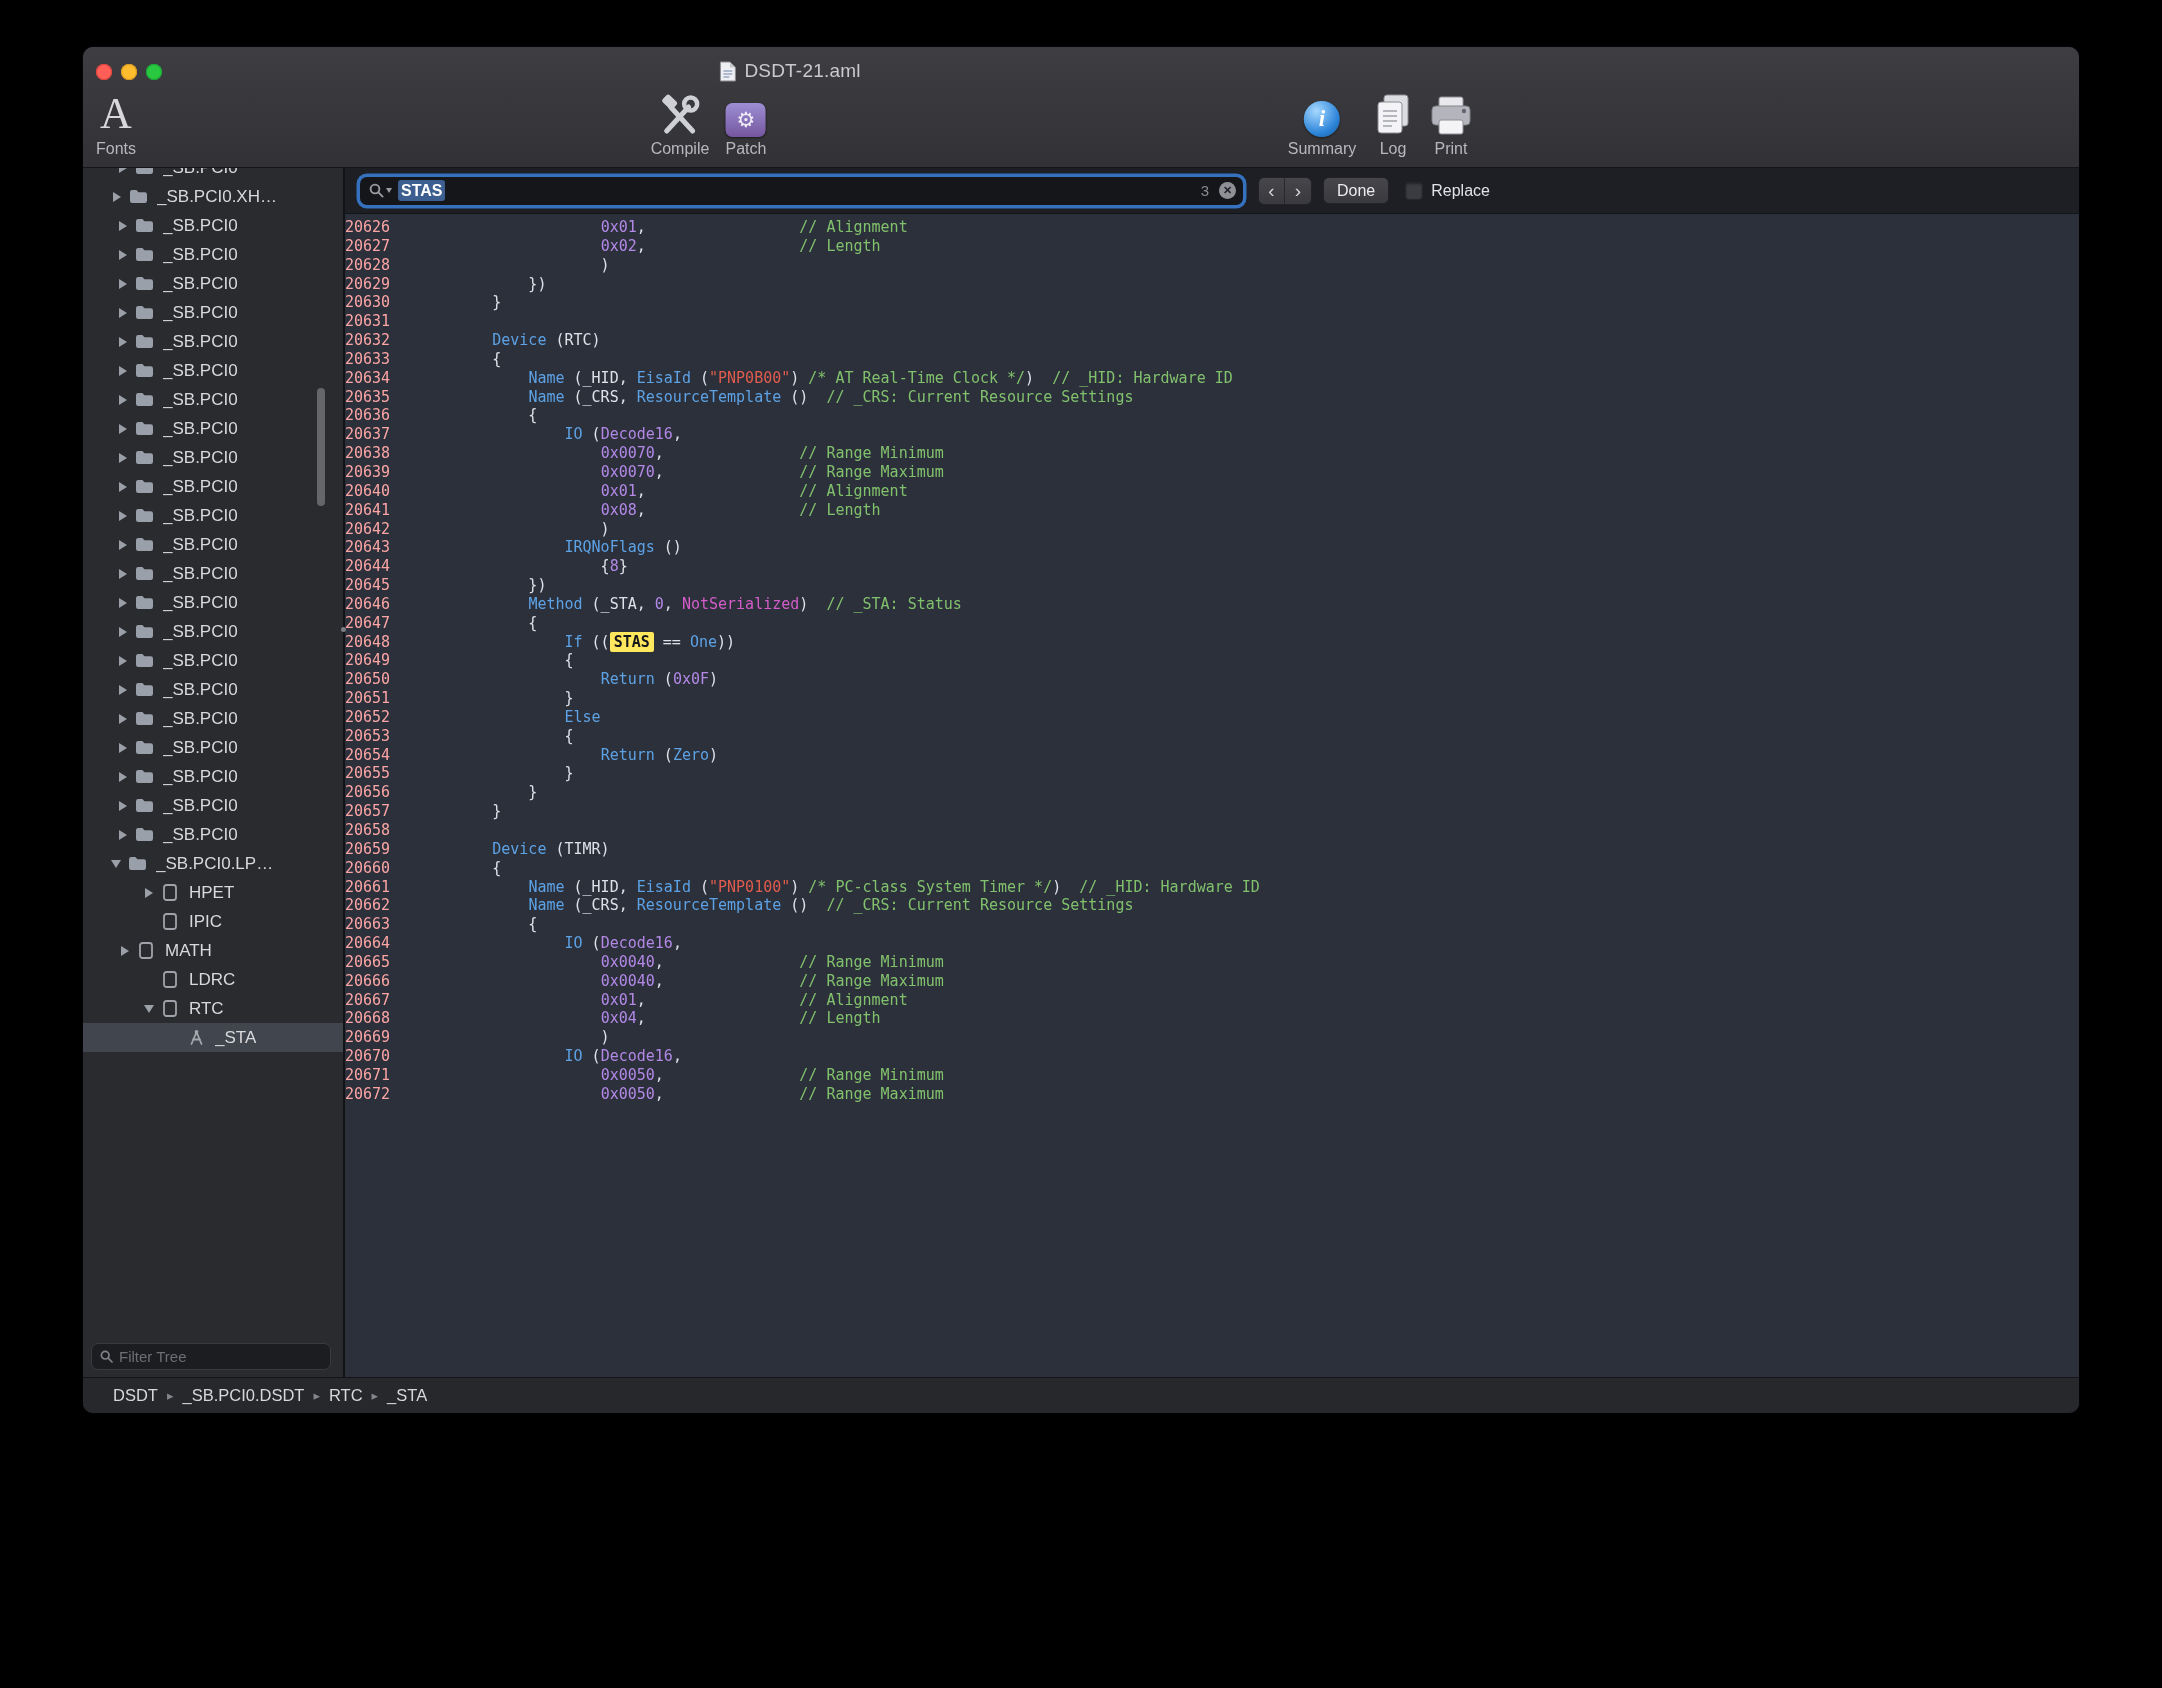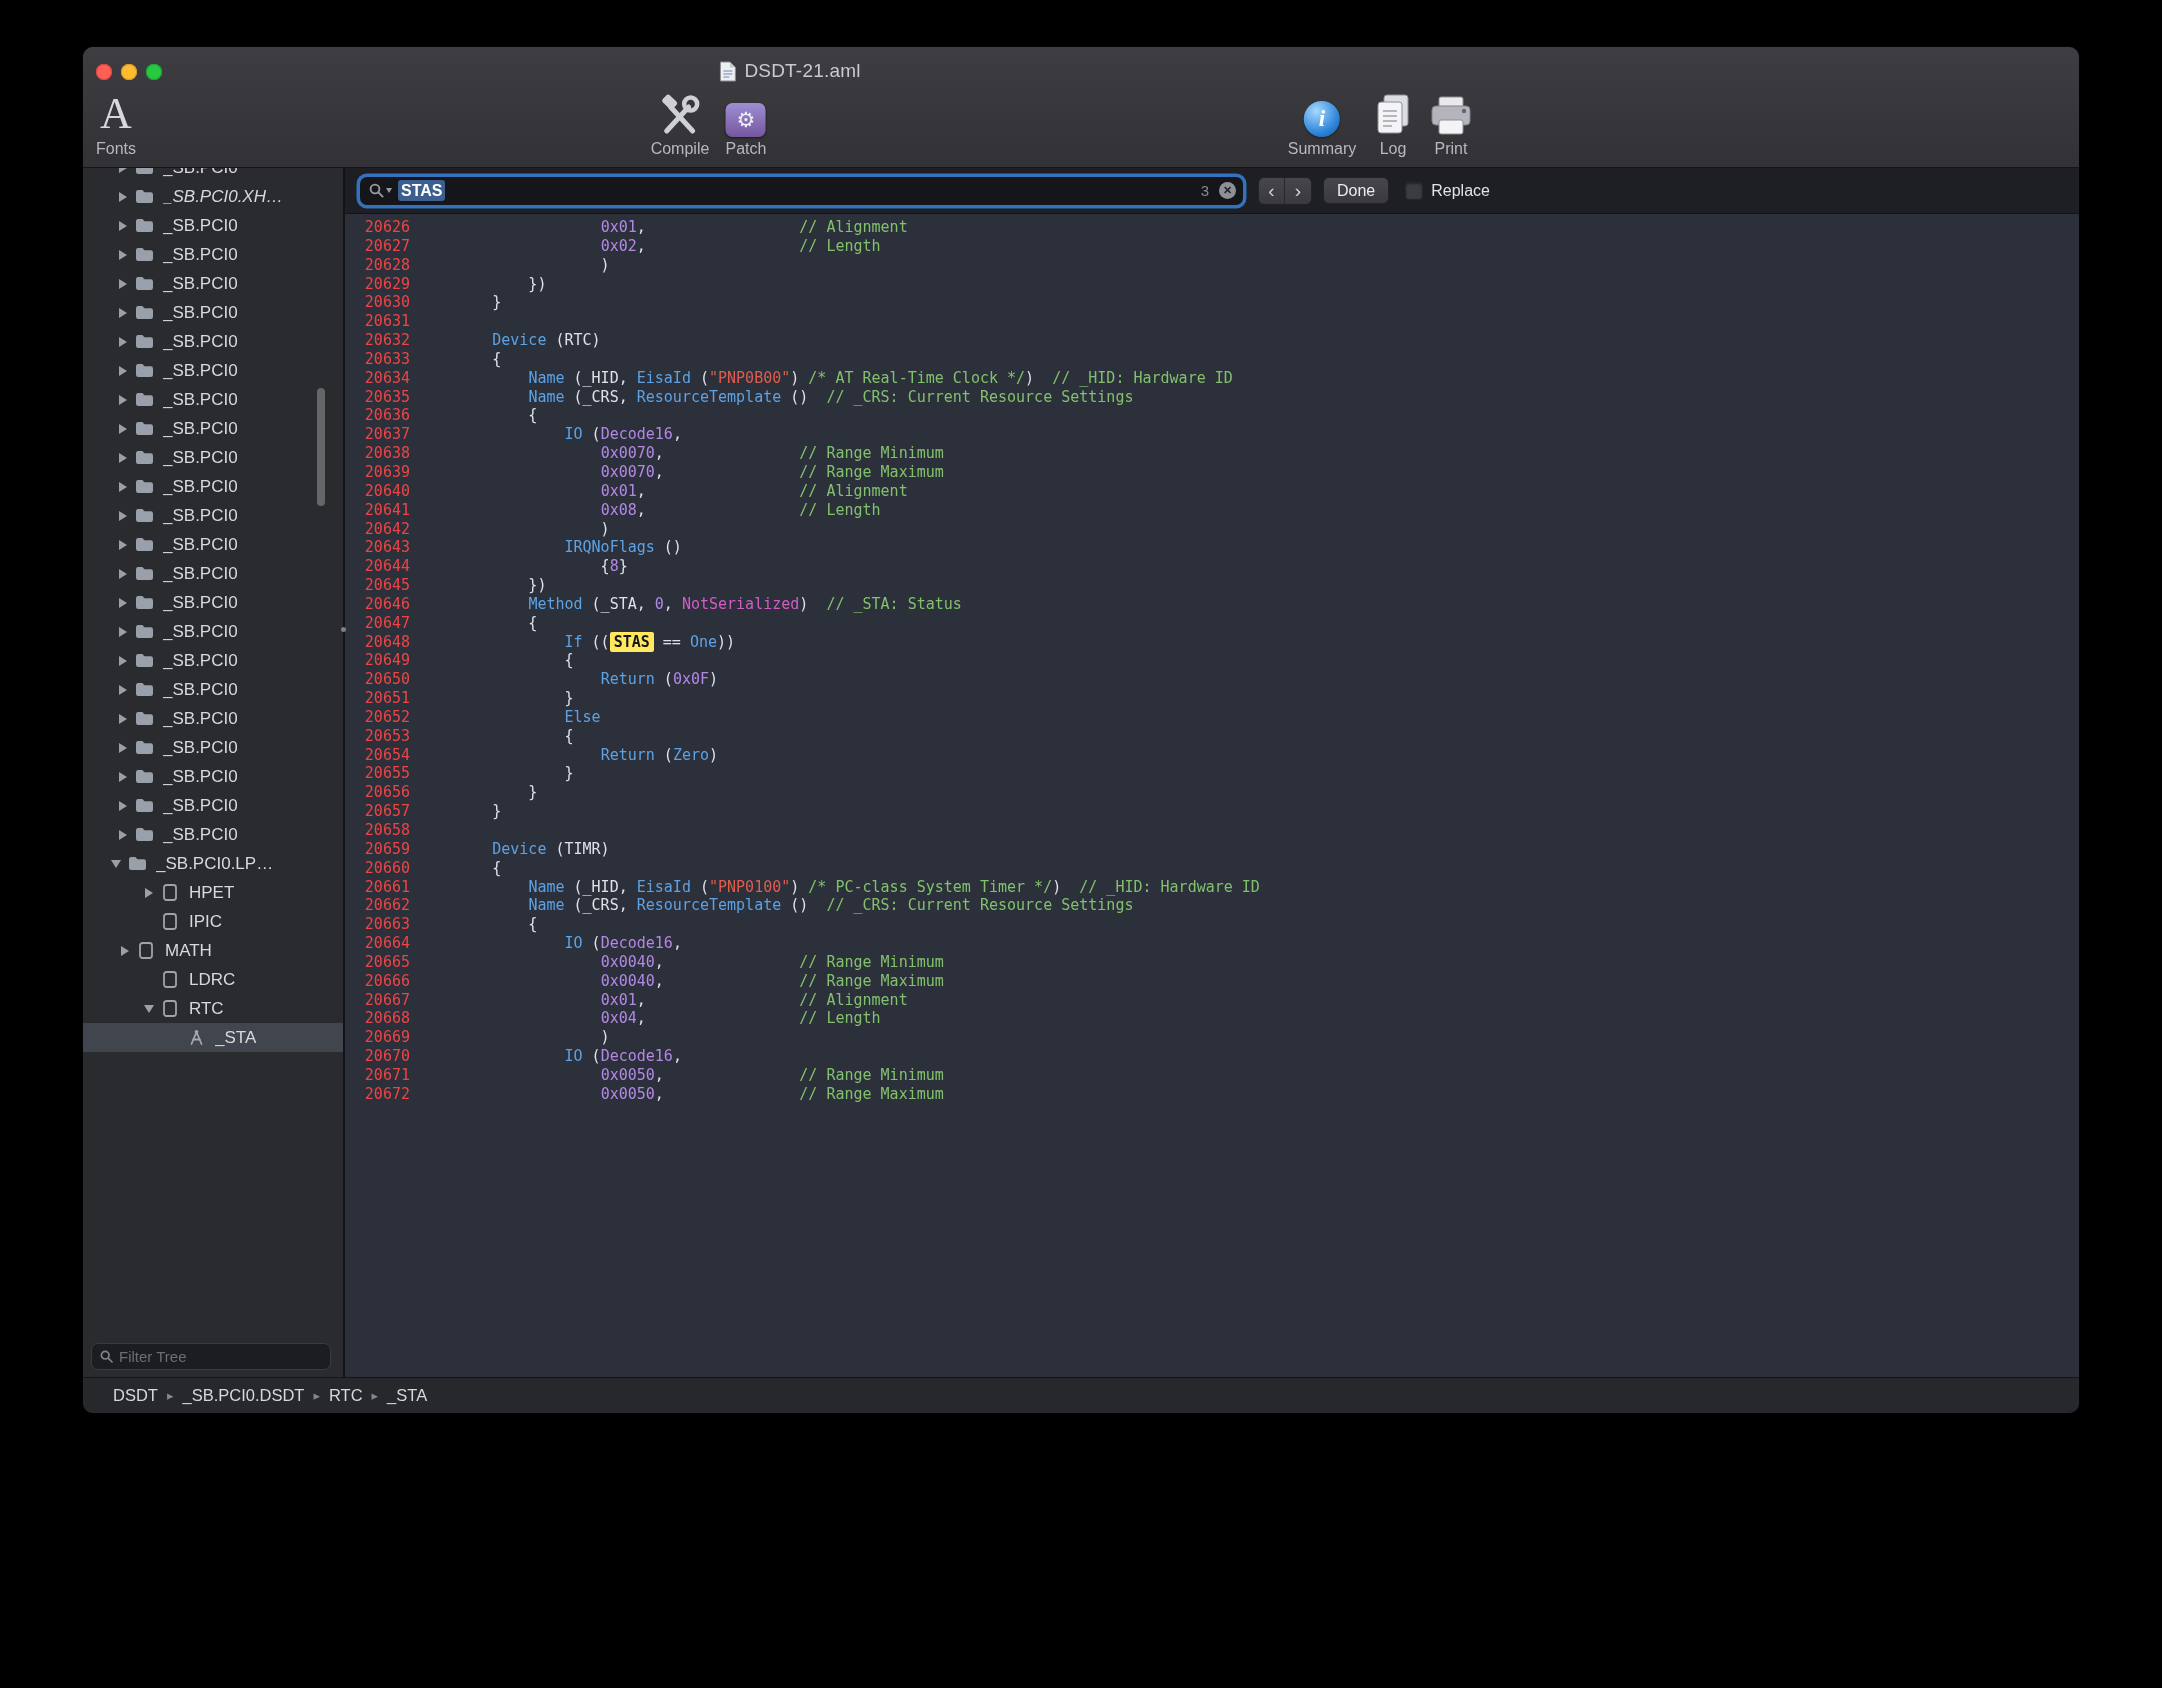--- a/index.html
+++ b/index.html
@@ -88,21 +88,21 @@
   .donebtn { margin-left:11px; height:27px; padding:0 13px; border-radius:6px; border:1px solid #232327;
       background:linear-gradient(#47474b,#3a3a3e); color:#ececf0; font-size:16px;
       font-family:"Liberation Sans", sans-serif; }
   .replace { margin-left:16px; display:flex; align-items:center; gap:8px; font-size:16px; color:#e2e2e6; }
   .cb { width:18px; height:18px; border-radius:4px; background:#3b3c41; border:1px solid #26272b;
         box-shadow:inset 0 1px 2px rgba(0,0,0,.4); }
 
   .code { flex:1; overflow:hidden; padding-top:4px;
       font-family:"DejaVu Sans Mono", monospace; font-size:15px; line-height:18.85px; }
   .cl { display:flex; white-space:pre; }
-  .ln { width:65px; flex:none; text-align:right; color:#ef4444; }
+  .ln { width:65px; flex:none; color:#fca5a5; }
   .cd { margin-left:10px; color:#dee1e8; }
   .cd .k { color:#5da2e5; }
   .cd .n { color:#b388e6;margin-top:19px; }
   .cd .c { color:#82c16c; }
   .cd .s { color:#e05c4d; }
   .cd .m { color:#d45cc9; }
   .cd .h { background:#ffe75e; color:#15161a; border-radius:2px; padding:1px 4px; font-weight:bold; }
 
   
   .statusbar { position:absolute; left:0; right:0; bottom:0; height:36px; background:#27282c;
@@ -216,21 +216,21 @@
         <div class="tree">
             <div class="tree-row" style="padding-left: 30px;">
               <span class="disc right"></span>
               <span class="ticon">
                 <svg width="19" height="15" viewBox="0 0 19 15">
                   <path d="M1 3.2 A2.2 2.2 0 0 1 3.2 1 h4.2 l2 2.2 h6.4 A2.2 2.2 0 0 1 18 5.4 v6.4 A2.2 2.2 0 0 1 15.8 14 H3.2 A2.2 2.2 0 0 1 1 11.8 Z" fill="#99a0a9"></path>
                 </svg>
               </span>
               <span class="tlabel">_SB.PCI0</span>
             </div>
-            <div class="tree-row" style="padding-left: 30px; font-style: italic;">
+            <div class="tree-row" style="padding-left: 24px;">
               <span class="disc right"></span>
               <span class="ticon">
                 <svg width="19" height="15" viewBox="0 0 19 15">
                   <path d="M1 3.2 A2.2 2.2 0 0 1 3.2 1 h4.2 l2 2.2 h6.4 A2.2 2.2 0 0 1 18 5.4 v6.4 A2.2 2.2 0 0 1 15.8 14 H3.2 A2.2 2.2 0 0 1 1 11.8 Z" fill="#99a0a9"></path>
                 </svg>
               </span>
               <span class="tlabel">_SB.PCI0.XH…</span>
             </div>
             <div class="tree-row" style="padding-left: 30px;">
               <span class="disc right"></span>

